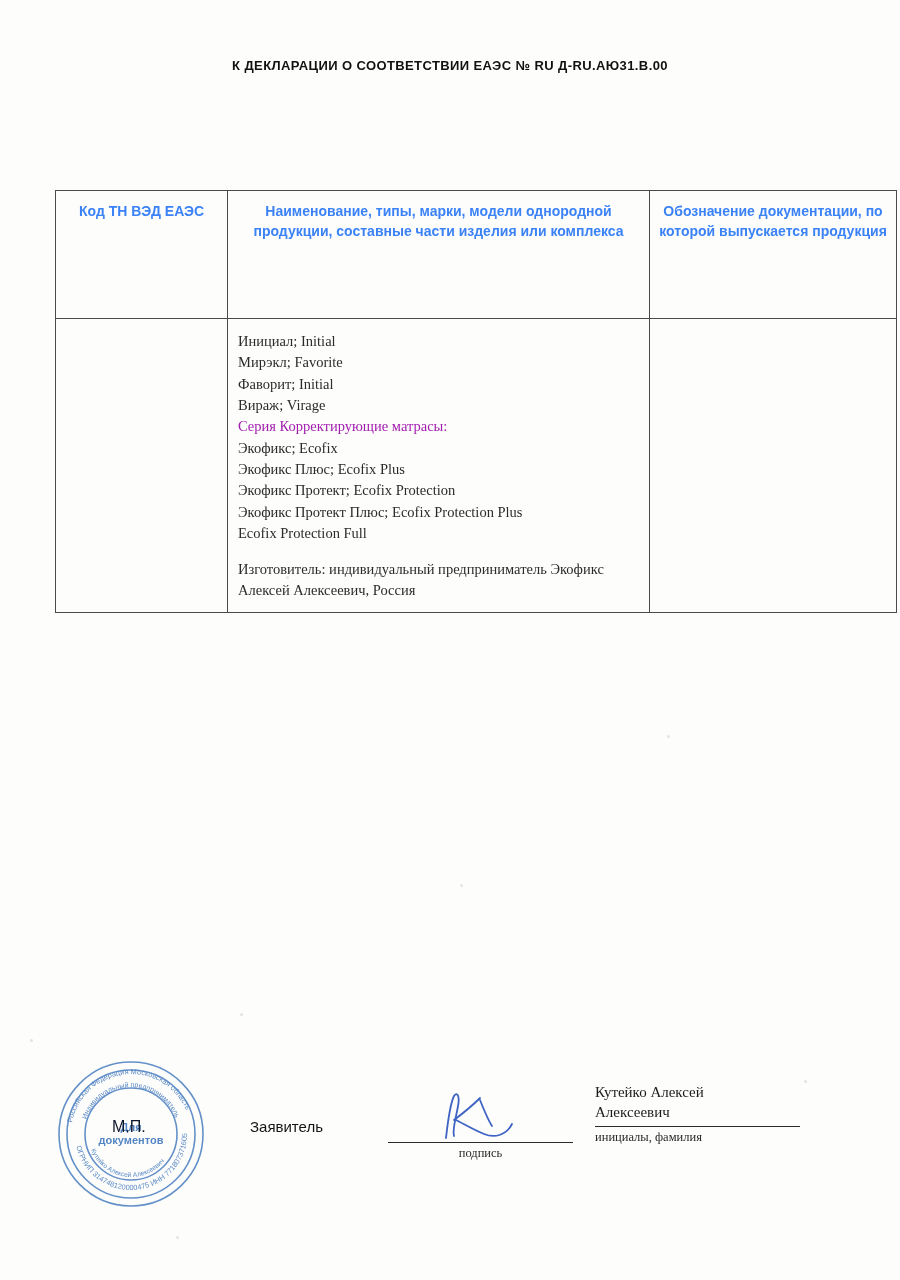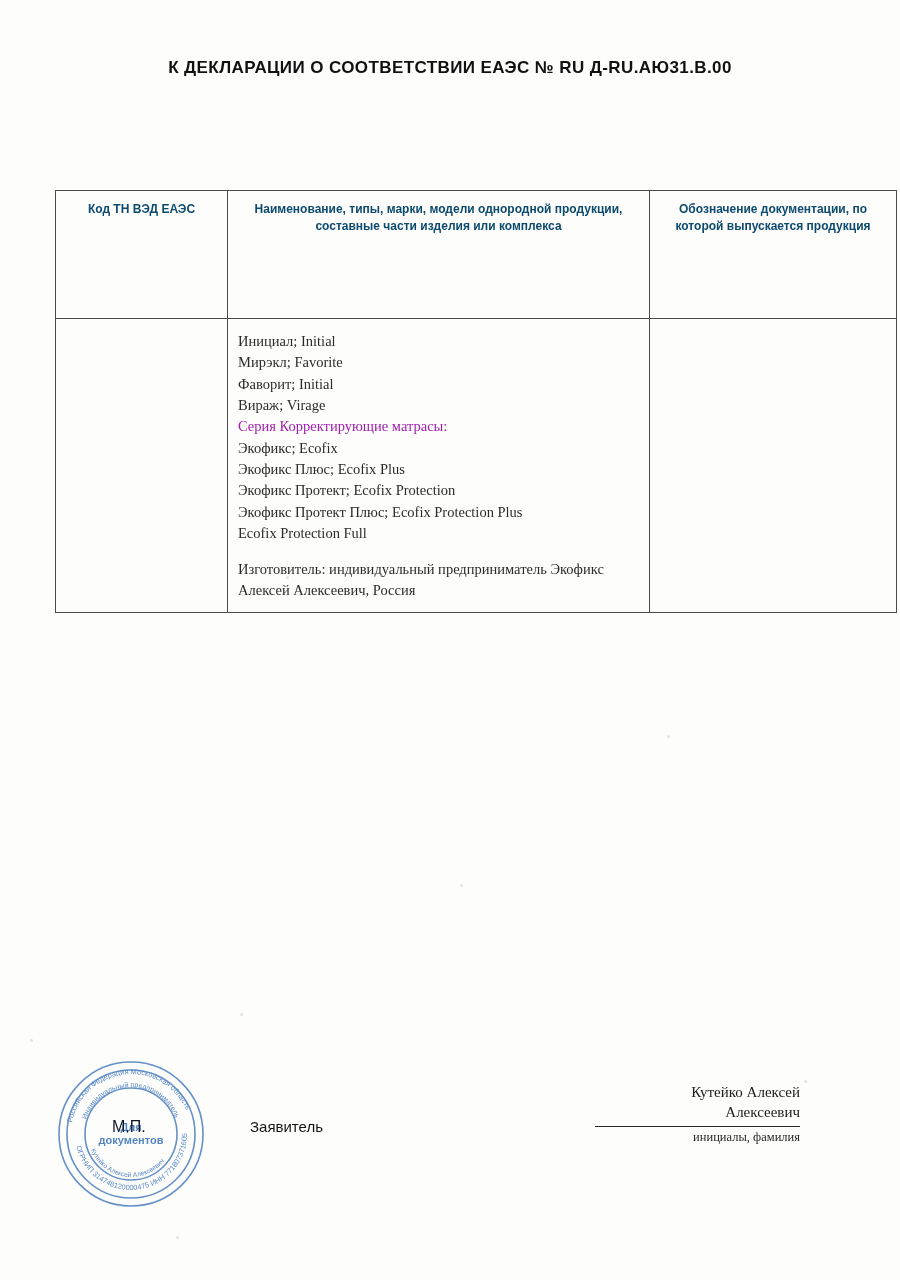--- a/index.html
+++ b/index.html
@@ -27,45 +27,45 @@
     text-align: center;
     padding-top: 58px;
   }
   .doc-header .line {
     font-weight: bold;
     letter-spacing: 0.4px;
     color: #111;
   }
   .hdr-1 { font-size: 15.5px; margin-bottom: 28px; }
   .hdr-2 { font-size: 14.5px; margin-bottom: 28px; }
-  .hdr-3 { font-size: 17px; margin-bottom: 12px; }
+  .hdr-3 { font-size: 13px; margin-bottom: 12px; }
 
   
   .table-wrap {
     position: absolute;
     left: 55px;
     top: 190px;
     width: 790px;
   }
   table.main {
     border-collapse: collapse;
     width: 100%;
     table-layout: fixed;
   }
   table.main th, table.main td {
     border: 1px solid #4a4a4a;
     vertical-align: top;
   }
   table.main th {
     text-align: center;
     font-weight: bold;
-    font-size: 12px;
+    font-size: 14px;
     line-height: 1.45;
     padding: 10px 8px;
-    color: #0c4a6e;
+    color: #3b82f6;
   }
   th.col-code { width: 155px; vertical-align: middle; }
   th.col-name { width: 405px; vertical-align: middle; }
   th.col-doc  { width: 230px; vertical-align: top; padding-top: 8px;}
   .head-row { height: 128px; }
 
   td.cell-code { height: 232px; }
   td.cell-name {
     padding: 12px 8px 10px 10px;
     font-family: "Liberation Serif", serif;
@@ -129,21 +129,21 @@
     font-family: "Liberation Serif", serif;
     font-size: 12.5px;
     color: #2a2a2a;
     padding-top: 3px;
   }
   .name-slot {
     position: absolute;
     left: 595px;
     top: 42px;
     width: 205px;
-    text-align: right;
+    text-align: left;
   }
   .name-slot .nm {
     font-family: "Liberation Serif", serif;
     font-size: 15px;
     line-height: 1.35;
     color: #1c1c1c;
   }
   .name-slot .rule {
     border-bottom: 1px solid #2a2a2a;
     margin-top: 3px;
@@ -227,20 +227,34 @@
           <text font-size="6.6"><textPath href="#arcInnerBottom" startOffset="12%">Кутейко Алексей Алексеевич</textPath></text>
         </g>
         <text x="76" y="73" text-anchor="middle" fill="#4a7ec0" opacity="0.95" font-family="Liberation Sans, sans-serif" font-size="11" font-weight="bold">Для</text>
         <text x="76" y="86" text-anchor="middle" fill="#4a7ec0" opacity="0.95" font-family="Liberation Sans, sans-serif" font-size="11" font-weight="bold">документов</text>
       </svg>
     </div>
 
     <div class="mp">М.П.</div>
     <div class="declarant">Заявитель</div>
 
+    <div class="sign-slot">
+      <div class="scribble">
+        <svg width="185" height="52" viewBox="0 0 185 52" xmlns="http://www.w3.org/2000/svg">
+          <g fill="none" stroke="#3e63c4" stroke-width="1.8" stroke-linecap="round">
+            <path d="M58 48 C 60 30, 62 14, 66 6 C 69 1, 72 6, 70 16 C 68 28, 64 40, 66 46"></path>
+            <path d="M66 30 C 74 24, 84 16, 92 8"></path>
+            <path d="M68 30 C 76 34, 86 40, 96 44 C 106 48, 118 46, 124 34"></path>
+            <path d="M92 10 C 96 20, 100 30, 104 36"></path>
+          </g>
+        </svg>
+      </div>
+      <div class="rule"></div>
+      <div class="caption">подпись</div>
+    </div>
 
     <div class="name-slot">
       <div class="nm">Кутейко Алексей</div>
       <div class="nm">Алексеевич</div>
       <div class="rule"></div>
       <div class="caption">инициалы, фамилия</div>
     </div>
   </div>
 
   <div class="speck" style="left:286px; top:576px; width:3px; height:3px;"></div>

